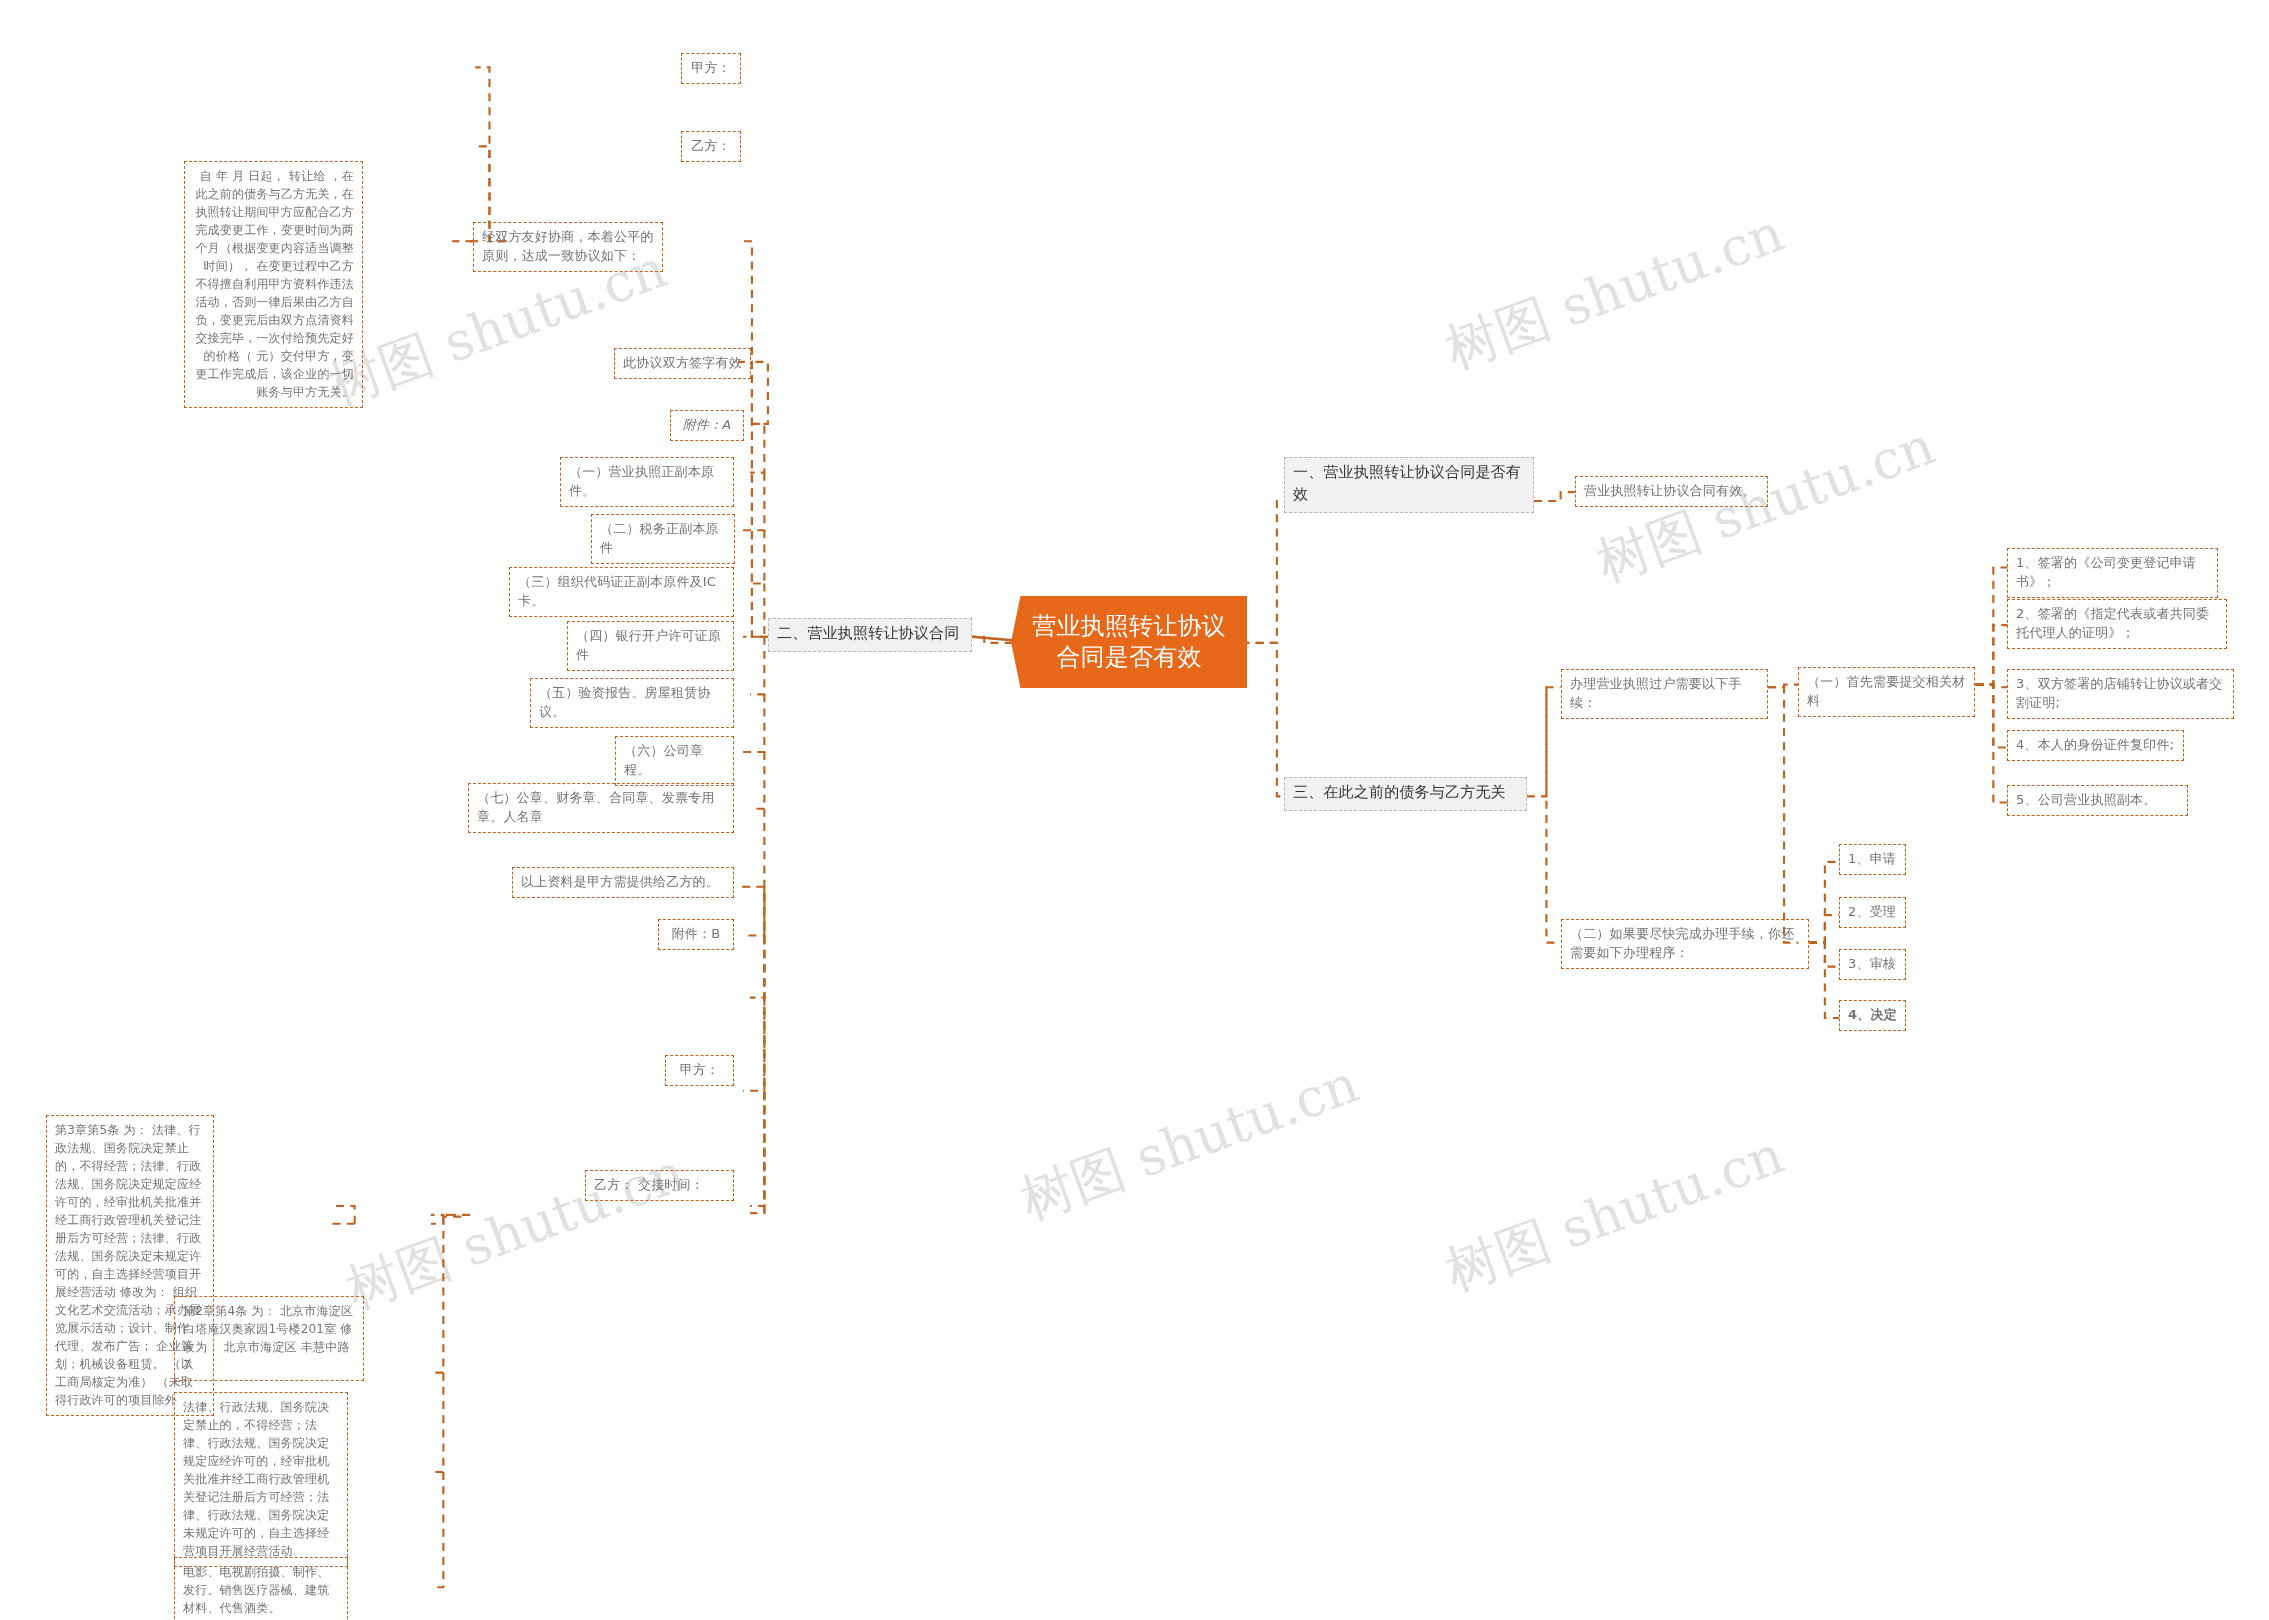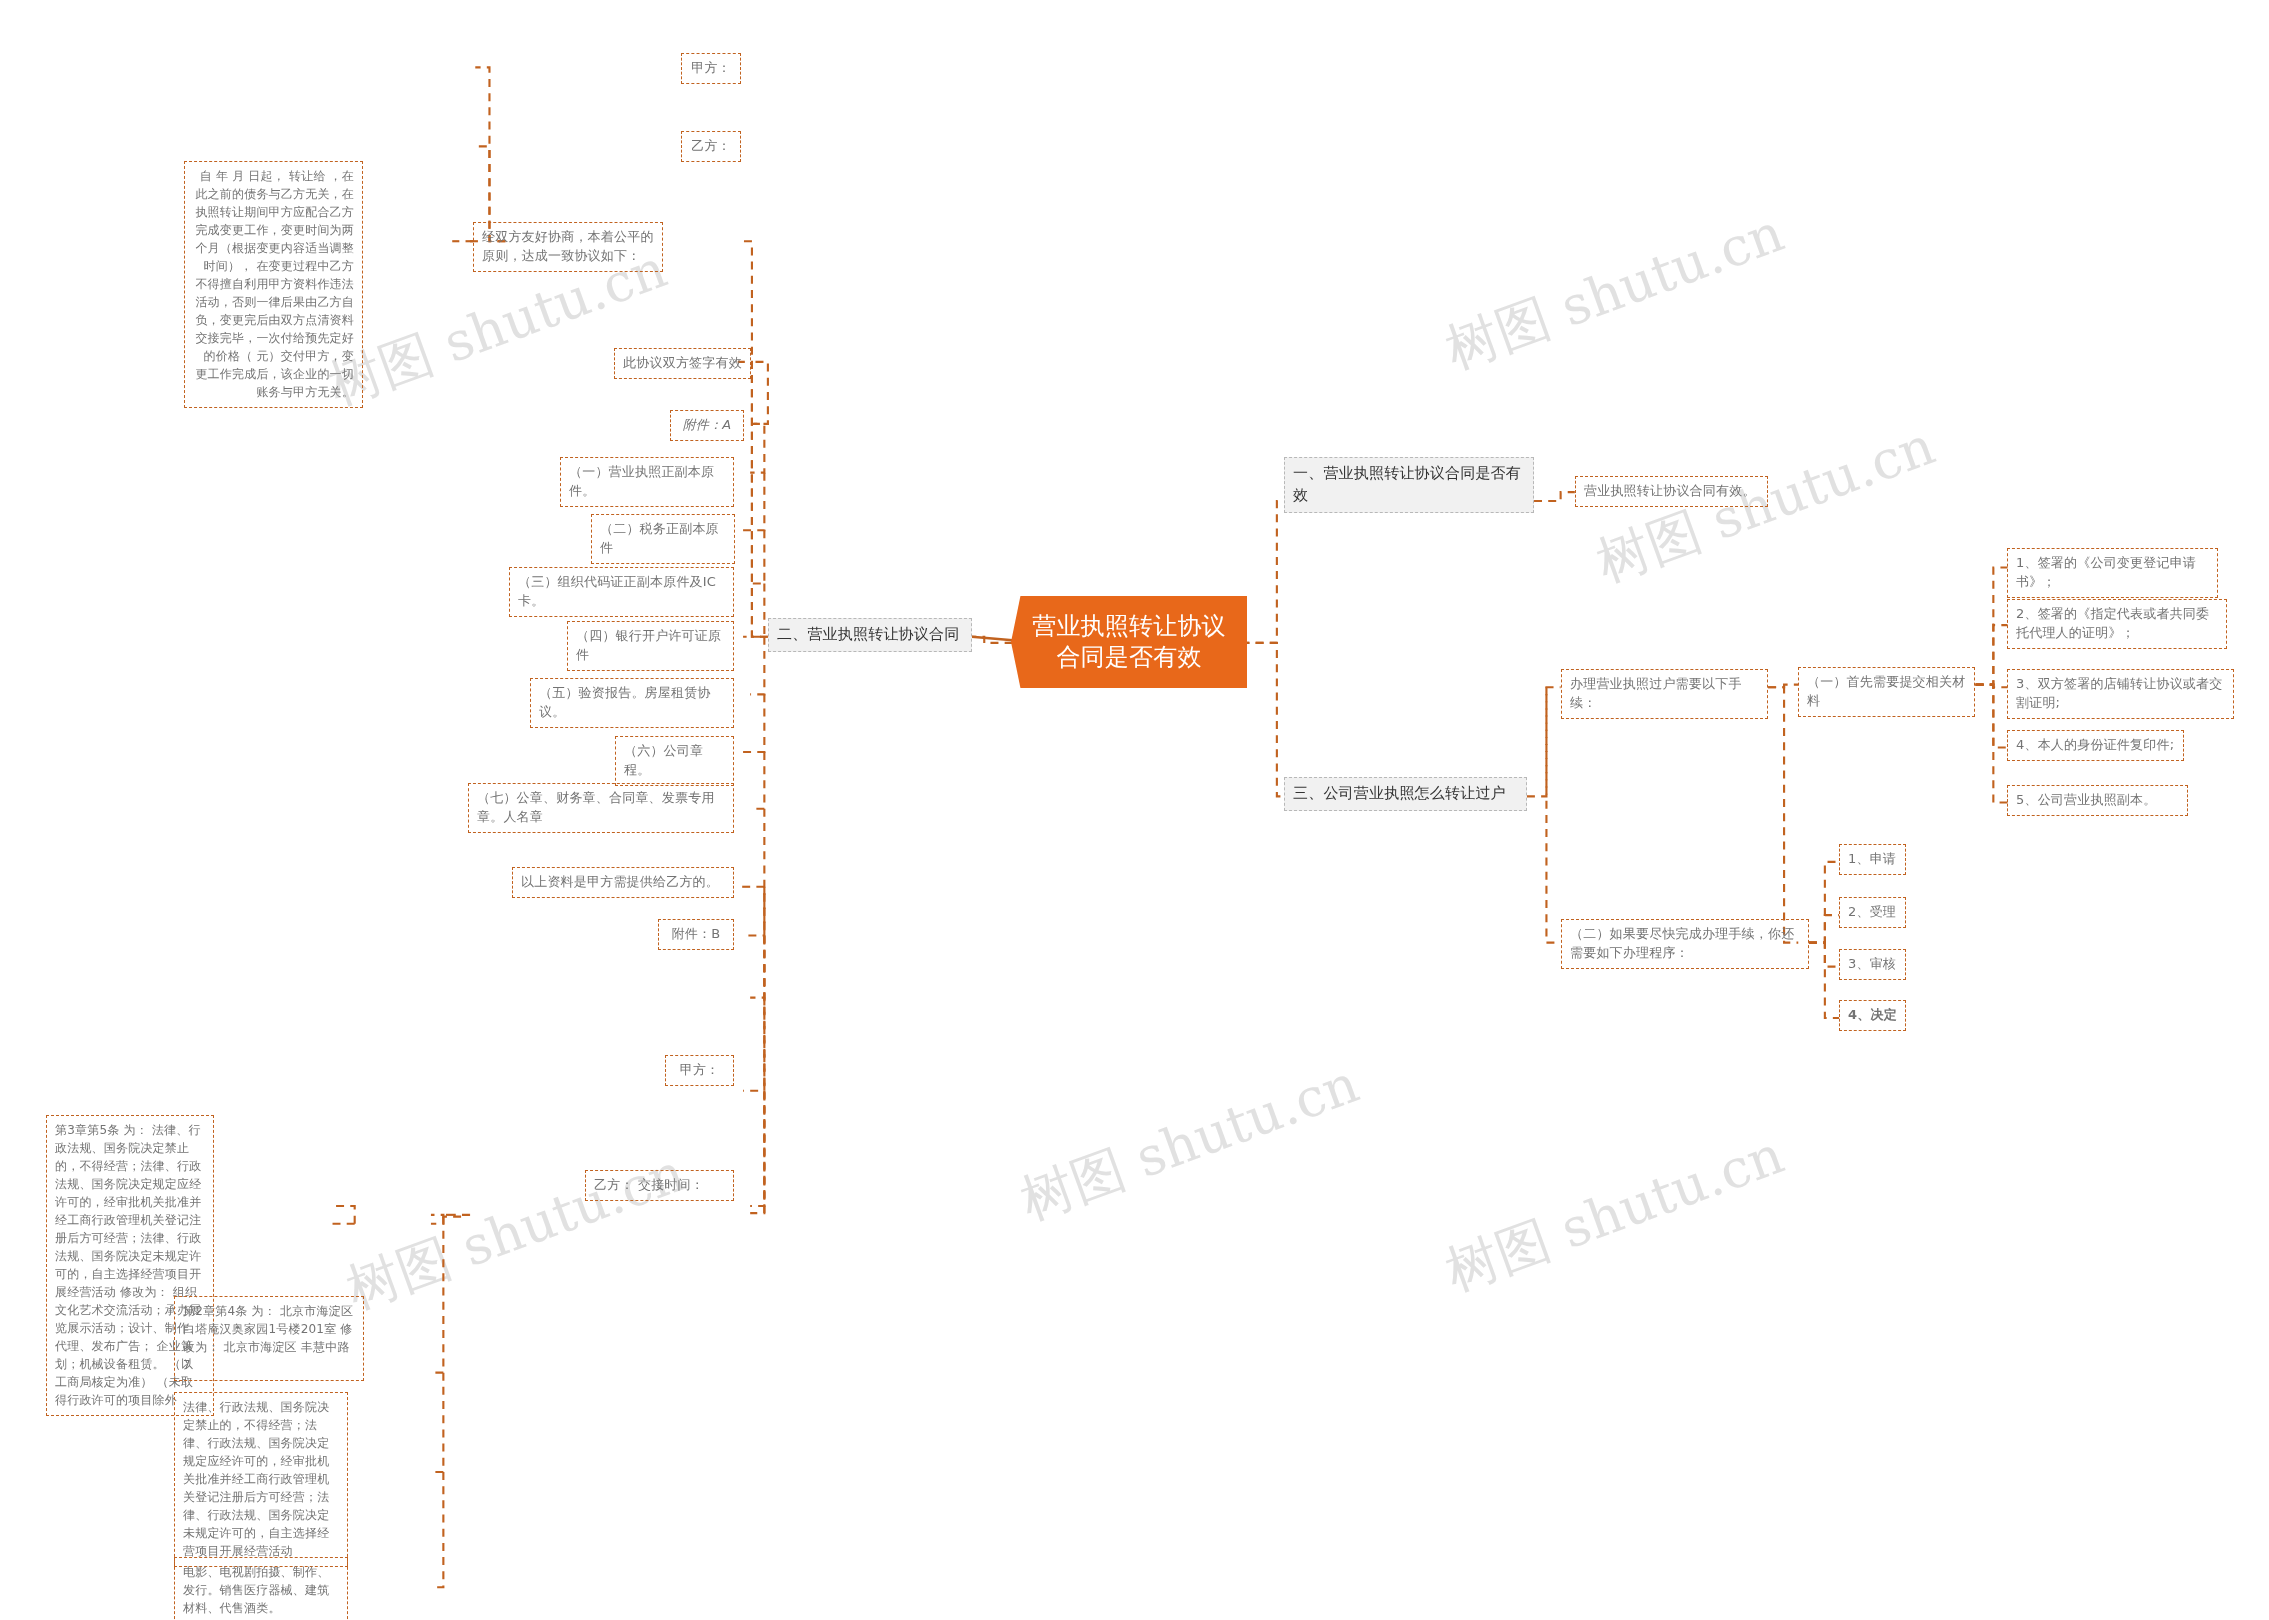--- a/index.html
+++ b/index.html
@@ -46,20 +46,21 @@
     text-align:center;
     padding:16px 19.5px;
     clip-path:polygon(4% 0,100% 0,100% 100%,4% 100%,0 50%);
     display:flex;align-items:center;justify-content:center;
   }
   .node.lvl1{
     background:#f1f1f1;
     border:1.8px dashed #b8b8b8;
     font-size:15px;
     color:#333;
+    font-family:Liberation Mono, monospace;
   }
   .node.ctr{ text-align:center; }
   .node.small{ font-size:13px; }
   .node.tiny{ font-size:12px; line-height:1.5; }
 </style>
 </head>
 <body>
 
 <div id="canvas">
 
@@ -144,21 +145,21 @@
     </g>
 
     <line x1="1096" y1="718" x2="1142" y2="722" stroke="#c1621f" stroke-width="3"></line>
   </svg>
 
   <div class="node center" style="left:1011px;top:596px;width:236px;height:92px;">营业执照转让协议合同是否有效</div>
 
   <div class="node lvl1" style="left:1284px;top:457px;width:250px;">一、营业执照转让协议合同是否有效</div>
   <div class="node small" style="left:1575px;top:476px;width:193px;">营业执照转让协议合同有效。</div>
 
-  <div class="node lvl1" style="left:1284px;top:777px;width:243px;">三、公司营业执照怎么转让过户</div>
+  <div class="node lvl1" style="left:1284px;top:777px;width:243px;">三、在此之前的债务与乙方无关</div>
 
   <div class="node small" style="left:1561px;top:669px;width:207px;">办理营业执照过户需要以下手续：</div>
 
   <div class="node small" style="left:1798px;top:667px;width:177px;">（一）首先需要提交相关材料</div>
 
   <div class="node small" style="left:2007px;top:548px;width:211px;">1、签署的《公司变更登记申请书》；</div>
   <div class="node small" style="left:2007px;top:599px;width:220px;">2、签署的《指定代表或者共同委托代理人的证明》；</div>
   <div class="node small" style="left:2007px;top:669px;width:227px;">3、双方签署的店铺转让协议或者交割证明;</div>
   <div class="node small" style="left:2007px;top:730px;width:177px;">4、本人的身份证件复印件;</div>
   <div class="node small" style="left:2007px;top:785px;width:181px;">5、公司营业执照副本。</div>

